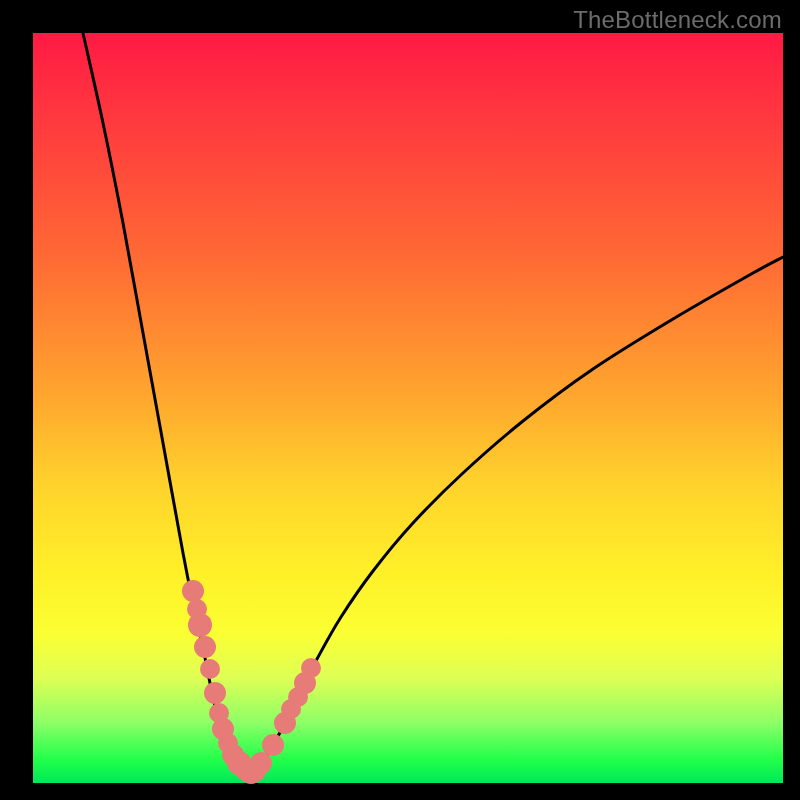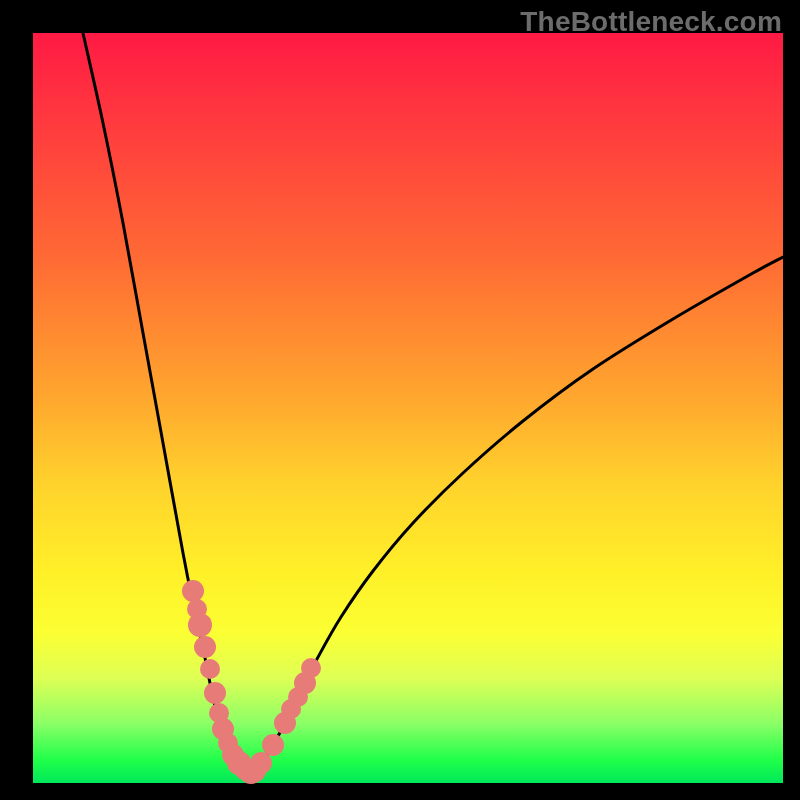--- a/index.html
+++ b/index.html
@@ -38,22 +38,22 @@
       #8cff66 92%,
       #1fff4a 97%,
       #00e85a 100%
     );
   }
   .watermark {
     position: absolute;
     top: 6px;
     right: 18px;
     color: #6c6c6c;
-    font-size: 28px;
-    font-weight: 700;
+    font-size: 24px;
+    font-weight: 400;
     letter-spacing: 0.2px;
     user-select: none;
   }
   svg.curve {
     position: absolute;
     top: 0;
     left: 0;
     width: 750px;
     height: 750px;
     overflow: visible;

